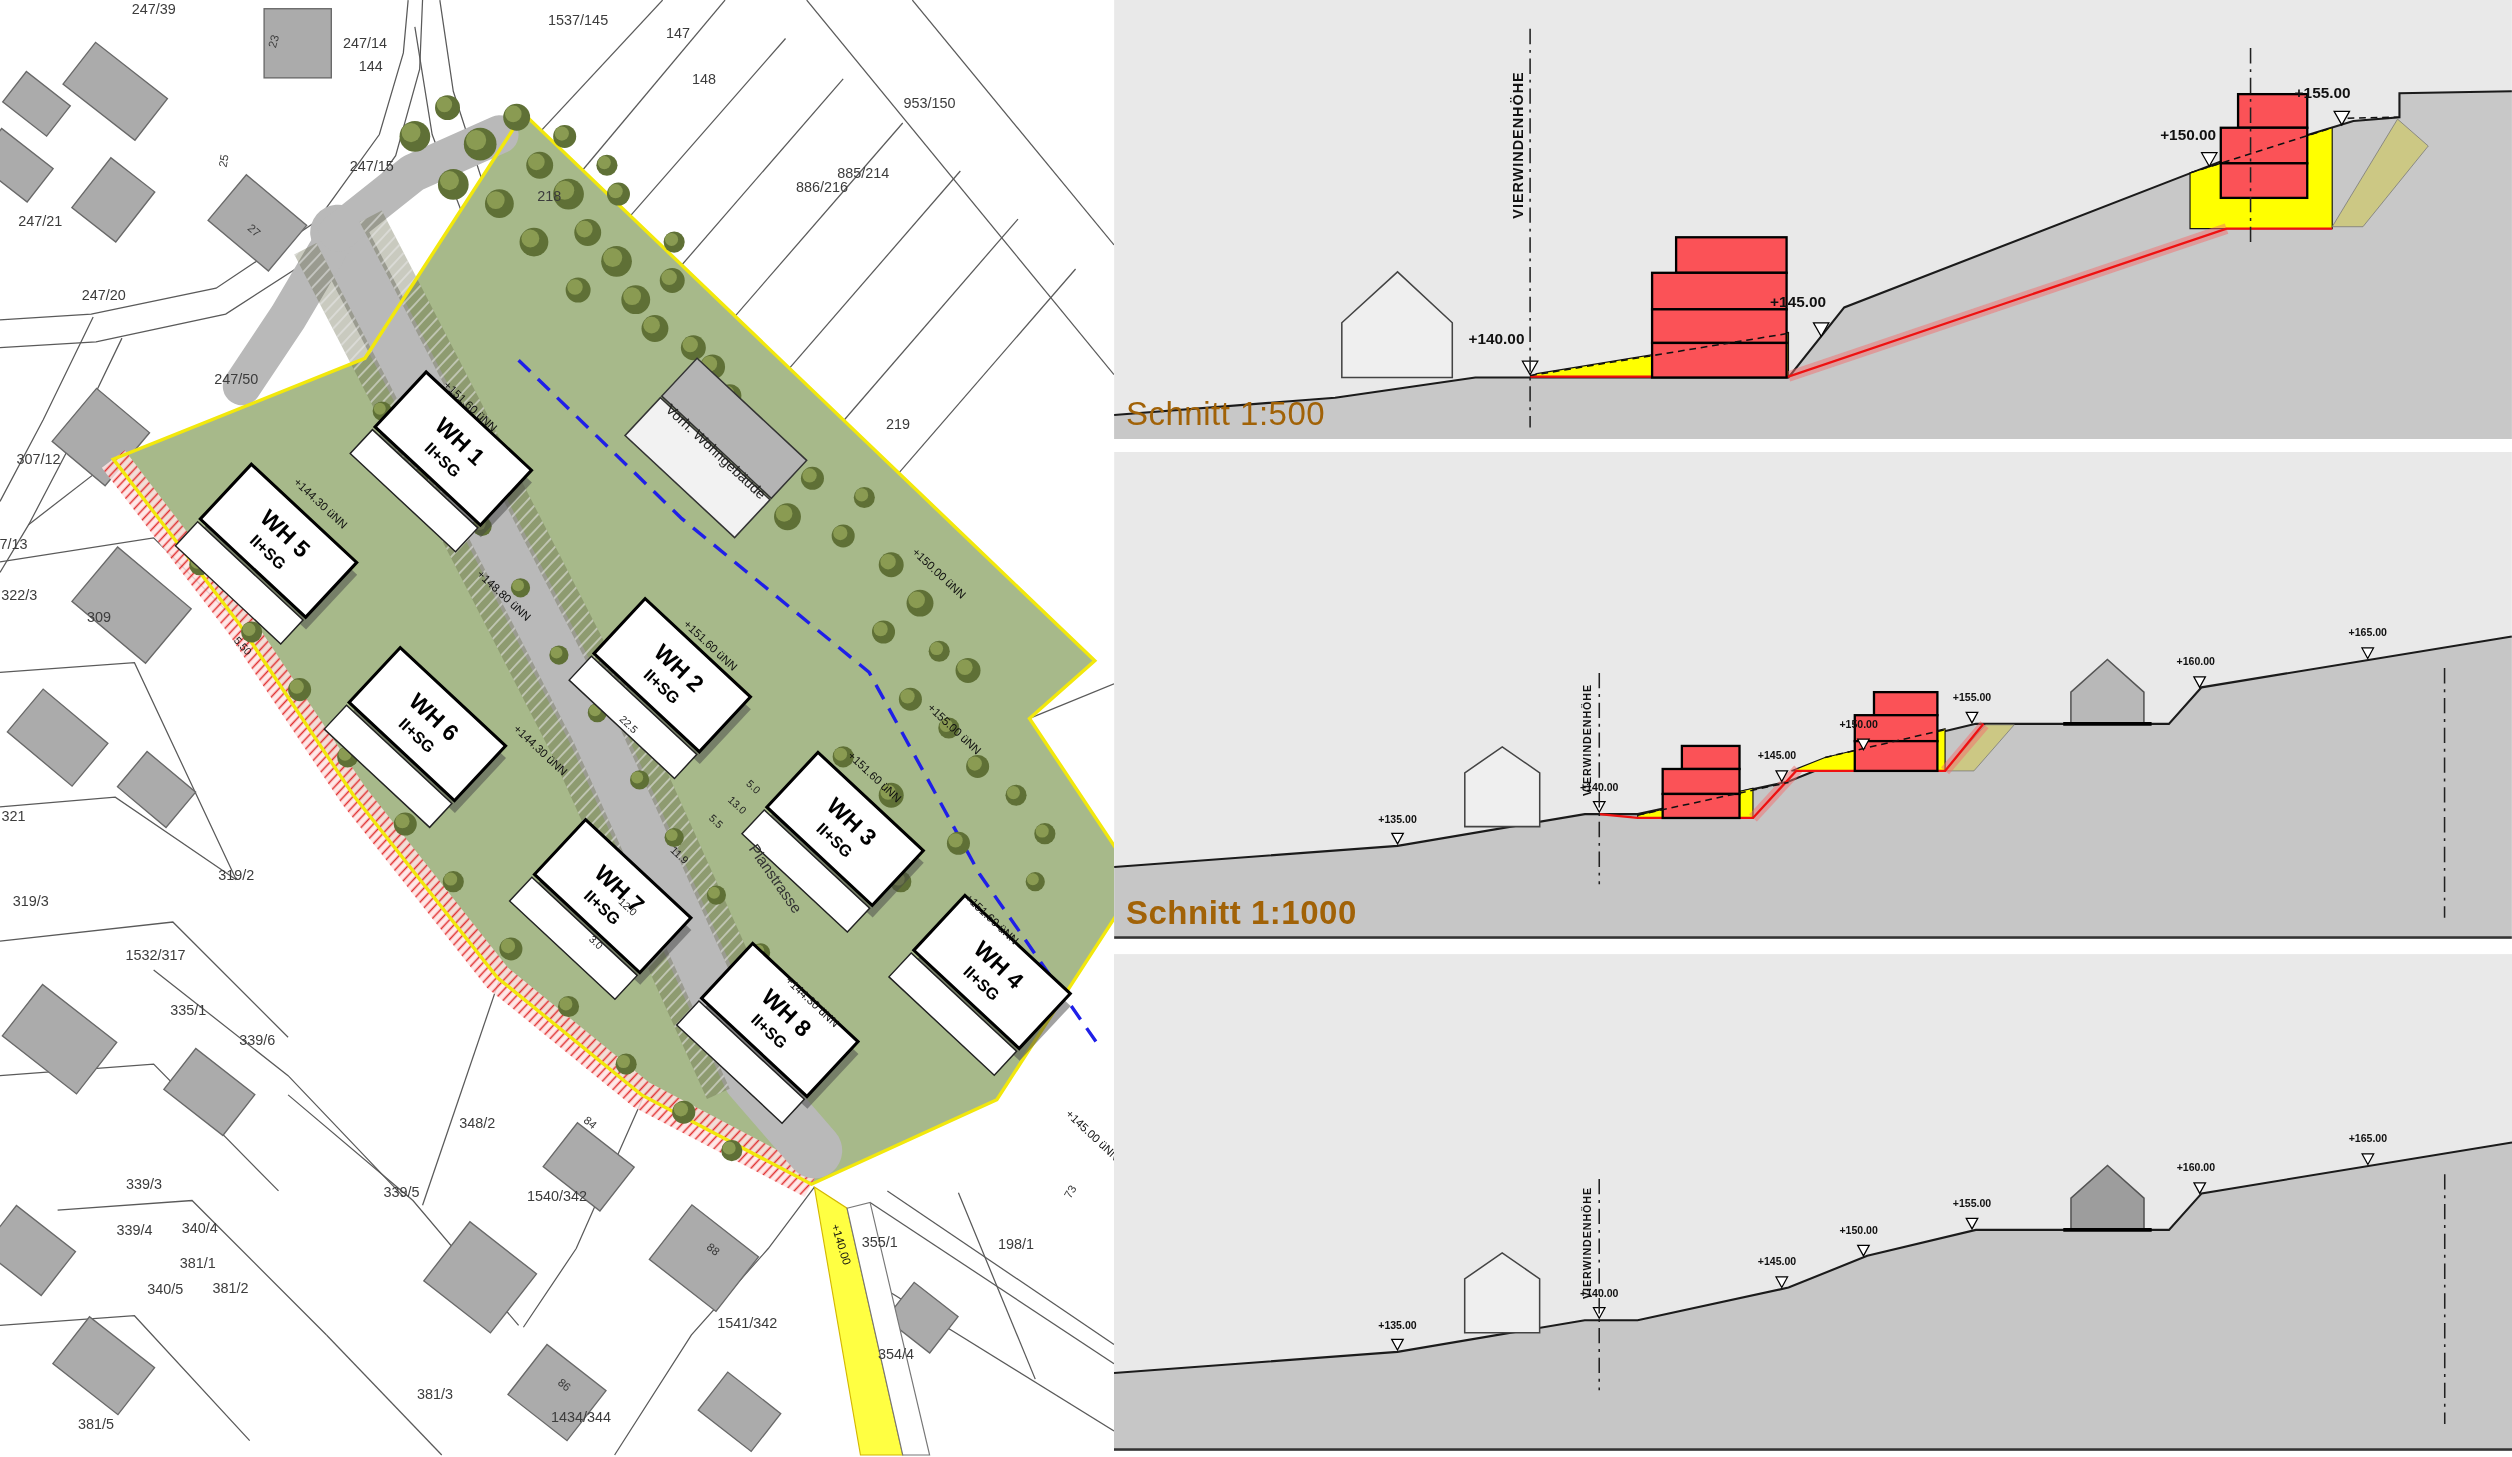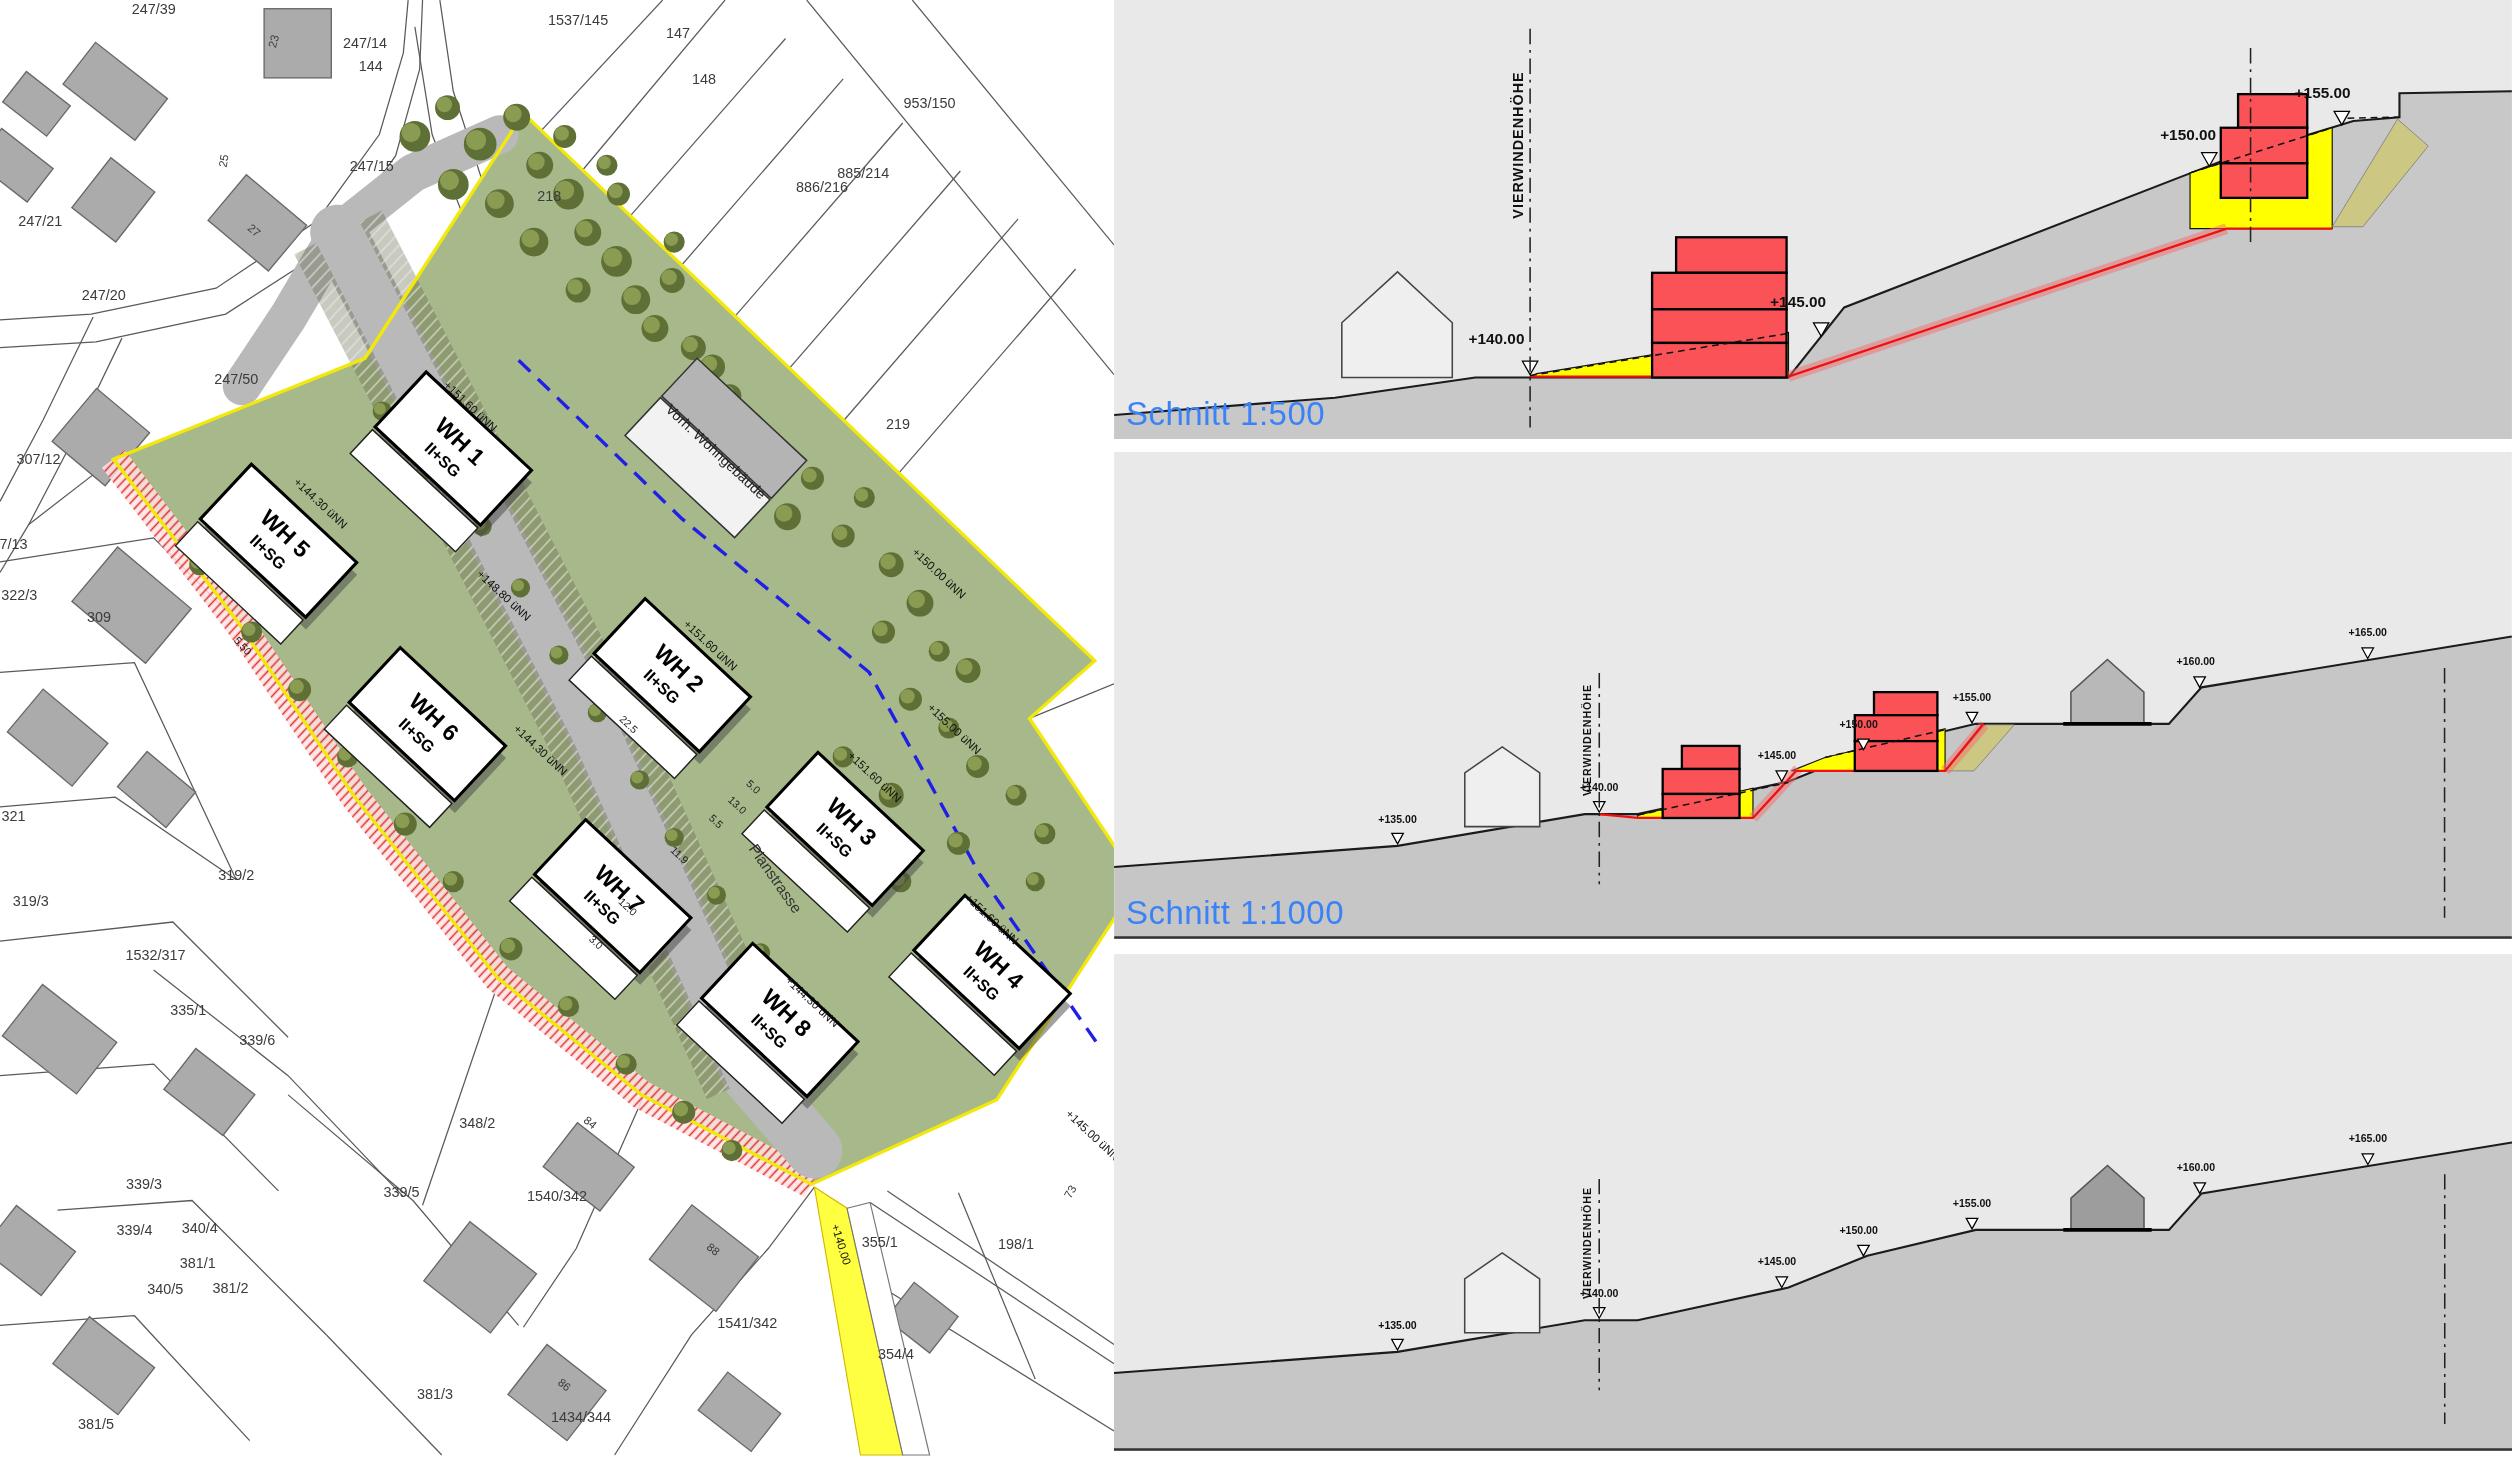--- a/index.html
+++ b/index.html
@@ -1,19 +1,19 @@
 <!DOCTYPE html>
 <html><head>
 <meta charset="utf-8">
 <style>
   html,body{margin:0;padding:0;background:#fff;}
   #stage{position:relative;width:2512px;height:1457px;background:#ffffff;overflow:hidden;
          font-family:"Liberation Sans",sans-serif;}
   #map-svg,.secsvg{position:absolute;display:block;}
-  .sec-label{position:absolute;color:#3b82f6;font-size:33px;letter-spacing:0.5px;}
+  .sec-label{position:absolute;color:#a16207;font-size:33px;letter-spacing:0.5px;}
   .vlabel{position:absolute;font-weight:bold;color:#111;transform:rotate(-90deg);
           white-space:nowrap;text-align:center;letter-spacing:1px;}
 </style>
 </head>
 <body>
 
 <div id="stage">
   <svg id="map-svg" width="1114" height="1457" viewBox="0 0 1160 1517" style="left: 0px; top: 0px;">
       <defs>
         <pattern id="redhatch" width="7" height="7" patternUnits="userSpaceOnUse" patternTransform="rotate(-47)">
@@ -441,19 +441,19 @@
       <path d="M887,275 L899,275 L893,286 Z" fill="#fff" stroke="#000" stroke-width="1.3"></path>
       <text x="1126" y="226" font-size="11" font-family="Liberation Sans, sans-serif" text-anchor="middle" fill="#111" font-weight="600">+160.00</text>
       <path d="M1124,238 L1136,238 L1130,249 Z" fill="#fff" stroke="#000" stroke-width="1.3"></path>
       <text x="1305" y="196" font-size="11" font-family="Liberation Sans, sans-serif" text-anchor="middle" fill="#111" font-weight="600">+165.00</text>
       <path d="M1299,208 L1311,208 L1305,219 Z" fill="#fff" stroke="#000" stroke-width="1.3"></path>
       <line x1="505" y1="234" x2="505" y2="454" stroke="#222" stroke-width="1.6" stroke-dasharray="16 6 3 6"></line>
       <line x1="1385" y1="229" x2="1385" y2="489" stroke="#222" stroke-width="1.6" stroke-dasharray="16 6 3 6"></line>
       <line x1="0" y1="515.5" x2="1455" y2="515.5" stroke="#333" stroke-width="2.5"></line>
     </svg>
   <div class="sec-label" id="sec-label-0" style="left: 1126px; top: 395px;">Schnitt 1:500</div>
-  <div class="sec-label" id="sec-label-1" style="left: 1126px; top: 894px;">Schnitt 1:1000</div>
+  <div class="sec-label" id="sec-label-1" style="left: 1126px; top: 894px; font-weight: bold;">Schnitt 1:1000</div>
   <div class="sec-label" id="sec-label-2" style="left: 1126px; top: 1484px;">Schnitt Bestand  1:1000</div>
   <div class="vlabel" id="ax-label-0" style="font-size: 14.4px; width: 183px; left: 1426px; top: 137px;">VIERWINDENHÖHE</div>
   <div class="vlabel" id="ax-label-1" style="font-size: 10.6px; width: 183px; left: 1495px; top: 734px;">VIERWINDENHÖHE</div>
   <div class="vlabel" id="ax-label-2" style="font-size: 10.6px; width: 183px; left: 1495px; top: 1237px;">VIERWINDENHÖHE</div>
 </div>
 
 
 </body></html>

